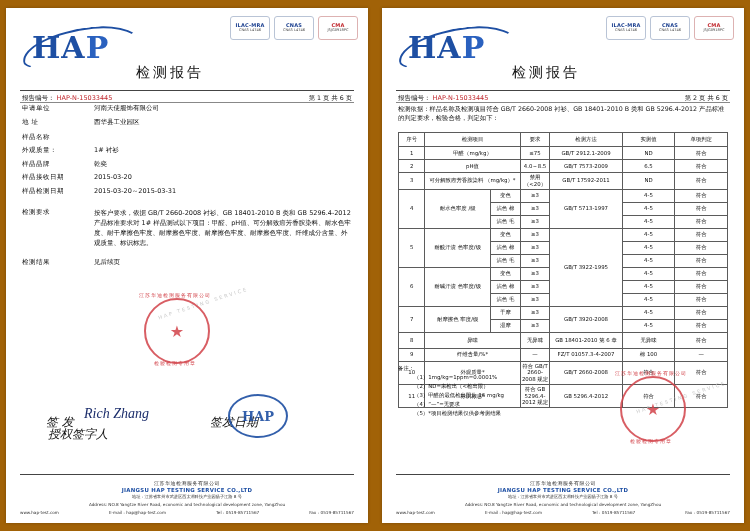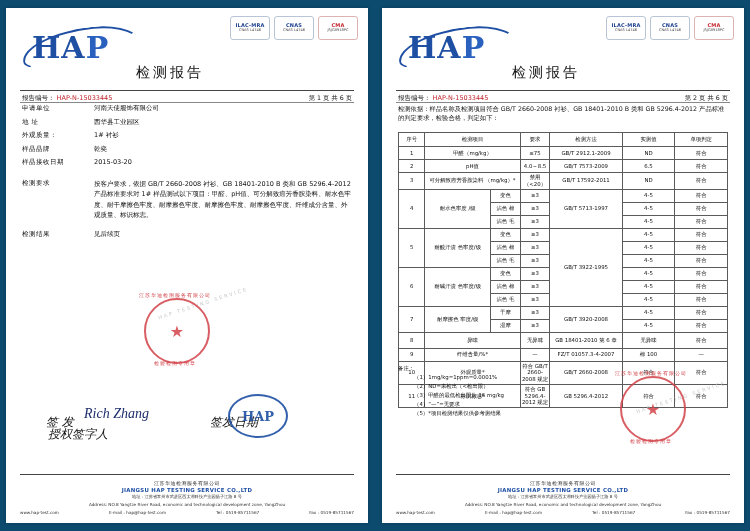--- a/index.html
+++ b/index.html
@@ -1,17 +1,17 @@
 <!DOCTYPE html>
 <html><head>
 <meta charset="utf-8">
 <style>
   html,body{margin:0;padding:0;background:#ffffff;}
   body{width:750px;height:531px;overflow:hidden;font-family:"DejaVu Sans","Liberation Sans",sans-serif;}
-  .stage{position:relative;width:750px;height:531px;background:#0c4a6e;}
+  .stage{position:relative;width:750px;height:531px;background:#a16207;}
   .page{position:absolute;top:8px;width:362px;height:515px;background:#fff;box-shadow:0 0 3px rgba(0,0,0,.25);overflow:hidden;}
   .page.left{left:6px;}
   .page.right{left:382px;}
 
   
   .logos{position:absolute;top:8px;right:10px;display:flex;gap:4px;align-items:flex-start;}
   .logo-badge{width:38px;height:22px;border:1px solid #b9c4d6;border-radius:3px;background:#fff;
      display:flex;flex-direction:column;align-items:center;justify-content:center;line-height:1;}
   .logo-badge .lb-top{font-size:5px;color:#1b3f8f;font-weight:bold;letter-spacing:.2px;}
   .logo-badge .lb-bot{font-size:3.6px;color:#444;margin-top:1px;}
@@ -118,31 +118,39 @@
 
     <div class="fields">
       <div class="frow">
         <div class="fname">申请单位</div>
         <div class="fval">河南天使服饰有限公司</div>
       </div>
       <div class="frow">
         <div class="fname">地     址</div>
         <div class="fval">西华县工业园区</div>
       </div>
+      <div class="frow" style="margin-top:6px;">
+        <div class="fname">样品名称</div>
+        <div class="fval"></div>
+      </div>
       <div class="frow">
         <div class="fname">外观质量：</div>
         <div class="fval">1# 衬衫</div>
       </div>
       <div class="frow">
         <div class="fname">样品品牌</div>
         <div class="fval">乾奕</div>
       </div>
       <div class="frow">
         <div class="fname">样品接收日期</div>
         <div class="fval">2015-03-20</div>
+      </div>
+      <div class="frow">
+        <div class="fname">样品检测日期</div>
+        <div class="fval">2015-03-20～2015-03-31</div>
       </div>
 
       <div class="frow" style="margin-top:12px;">
         <div class="fname">检测要求</div>
         <div class="fval multi" style="width:262px;">按客户要求，依据 GB/T 2660-2008 衬衫、GB 18401-2010 B 类和 GB 5296.4-2012 产品标准要求对 1# 样品测试以下项目：甲醛、pH值、可分解致癌芳香胺染料、耐水色牢度、耐干摩擦色牢度、耐摩擦色牢度、耐摩擦色牢度、耐摩擦色牢度、纤维成分含量、外观质量、标识标志。</div>
       </div>
 
       <div class="frow" style="margin-top:10px;">
         <div class="fname">检测结果</div>
         <div class="fval">见后续页</div>

